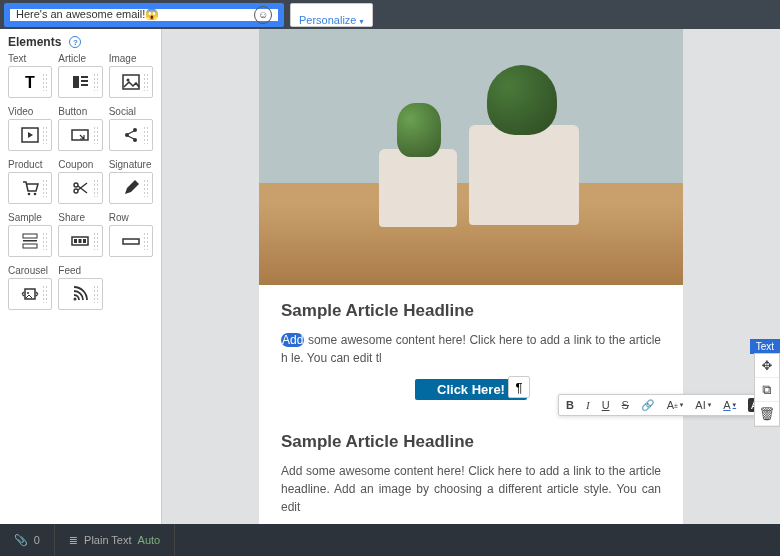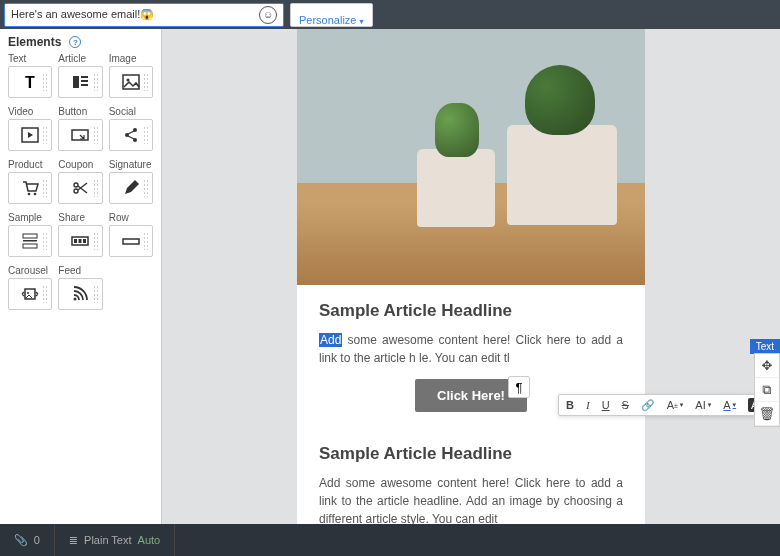--- a/index.html
+++ b/index.html
@@ -1,52 +1,52 @@
 <!DOCTYPE html>
 <html><head>
 <meta charset="utf-8">
 <style>
 * { box-sizing: border-box; margin: 0; padding: 0; font-family: -apple-system, Helvetica, Arial, sans-serif; }
 html, body { width: 780px; height: 556px; overflow: hidden; }
 body { background: #3e4750; display: flex; flex-direction: column; }
 
 .topbar { height: 29px; background: #3e4750; display: flex; align-items: center; padding: 3px 4px; gap: 6px; }
-.subject-wrap { flex: 0 0 280px; height: 24px; background: #fff; border: 1px solid #3b82f6; border-radius: 2px; display: flex; align-items: center; padding: 0 6px; }
+.subject-wrap { flex: 0 0 280px; height: 24px; background: #fff; border: 6px solid #3b82f6; border-radius: 2px; display: flex; align-items: center; padding: 0 6px; }
 .subject-wrap input { border: none; outline: none; font-size: 11px; flex: 1; color: #333; }
 .emoji-btn { width: 18px; height: 18px; border: 1.5px solid #555; border-radius: 50%; display: flex; align-items: center; justify-content: center; font-size: 10px; cursor: pointer; color: #555; }
 .personalize { height: 24px; padding: 0 8px; background: #fff; border: 1px solid #ccc; border-radius: 2px; color: #3b82e0; font-size: 11px; display: flex; align-items: flex-end; gap: 3px; cursor: pointer; }
 
 .main { flex: 1; display: flex; background: #e0e1e3; overflow: hidden; }
 
 .sidebar { width: 162px; background: #fff; border-right: 1px solid #ccc; padding: 6px 8px; }
 .sb-title { font-size: 12px; font-weight: 700; color: #333; display: flex; align-items: center; gap: 8px; margin-bottom: 4px; }
 .sb-help { width: 12px; height: 12px; border: 1.2px solid #3b82e0; border-radius: 50%; font-size: 8px; color: #3b82e0; display: flex; align-items: center; justify-content: center; }
 .el-grid { display: grid; grid-template-columns: repeat(3, 1fr); gap: 8px 6px; }
 .el-item { display: flex; flex-direction: column; gap: 2px; }
 .el-label { font-size: 10px; color: #555; }
 .el-tile { height: 32px; border: 1px solid #ccc; border-radius: 2px; display: flex; align-items: center; justify-content: center; position: relative; cursor: grab; background: #fff; }
 .el-tile::after { content: ""; position: absolute; right: 3px; top: 6px; bottom: 6px; width: 6px; background-image: radial-gradient(#ccc 1px, transparent 1px); background-size: 3px 4px; }
 .el-tile svg { width: 18px; height: 18px; }
 
 .canvas { flex: 1; overflow: hidden auto; padding: 0 20px; position: relative; }
-.email { width: 348px; margin: 0 auto; background: #fff; position: relative; }
+.email { width: 424px; margin: 0 auto; background: #fff; position: relative; }
 .hero { height: 256px; background: linear-gradient(#b8c5c7 0 60%, #c9a06b 60%); position: relative; overflow: hidden; }
 .pot { position: absolute; bottom: 60px; background: #e8e0d7; border-radius: 6px 6px 4px 4px; }
 .pot.big { width: 110px; height: 100px; left: 210px; }
 .pot.small { width: 78px; height: 78px; left: 120px; bottom: 58px; }
 .plant { position: absolute; width: 70px; height: 70px; background: radial-gradient(circle at 30% 30%, #4a7a3a, #2d4a22); border-radius: 50% 50% 40% 40%; }
 .plant.big { left: 228px; bottom: 150px; }
 .plant.small { left: 138px; bottom: 128px; width: 44px; height: 54px; background: radial-gradient(circle at 30% 30%, #6aa050, #3a5a2a); border-radius: 40% 40% 30% 30%; }
 .table { position: absolute; bottom: 0; left: 0; right: 0; height: 82px; background: linear-gradient(#c9a06b, #a97b48); }
 
 .article { padding: 16px 22px; position: relative; }
 .art-head { font-size: 17px; font-weight: 700; color: #444; margin-bottom: 10px; }
 .art-body { font-size: 12px; color: #555; line-height: 1.5; text-align: justify; }
-.hl { background: #2b6cd4; color: #fff; padding: 0 1px; }
-.cta { display: block; margin: 12px auto 0; background: #737373; color: #fff; border: none; padding: 9px 22px; font-size: 13px; font-weight: 600; border-radius: 2px; cursor: pointer; }
+.hl { background: #2b6cd4; color: #fff; padding: 0 1px; border-radius: 7px; }
+.cta { display: block; margin: 12px auto 0; background: #0369a1; color: #fff; border: none; padding: 3px 22px; font-size: 13px; font-weight: 600; border-radius: 2px; cursor: pointer; }
 
 .ftoolbar { position: absolute; left: 396px; top: 365px; height: 22px; background: #fff; border: 1px solid #ccc; border-radius: 2px; display: flex; align-items: center; padding: 0 4px; gap: 6px; font-size: 11px; font-family: Georgia, serif; color: #444; box-shadow: 0 1px 4px rgba(0,0,0,.15); }
 .ftoolbar > span { cursor: pointer; padding: 0 3px; display: flex; align-items: center; font-family: Arial, sans-serif; }
 .ftoolbar .sep::after { content: "▾"; font-size: 7px; margin-left: 2px; }
 .ftoolbar .bgA { background: #333; color: #fff; padding: 1px 3px; border-radius: 2px; }
 
 .para-handle { position: absolute; left: 346px; top: 347px; width: 22px; height: 22px; background: #fff; border: 1px solid #ccc; border-radius: 2px; display: flex; align-items: center; justify-content: center; cursor: pointer; font-size: 13px; }
 
 .sel-label { position: absolute; right: 0; top: 310px; background: #2b6cd4; color: #fff; font-size: 10px; padding: 2px 6px; }
 .sel-tools { position: absolute; right: 0; top: 324px; width: 26px; background: #fff; border: 1px solid #ccc; display: flex; flex-direction: column; }

